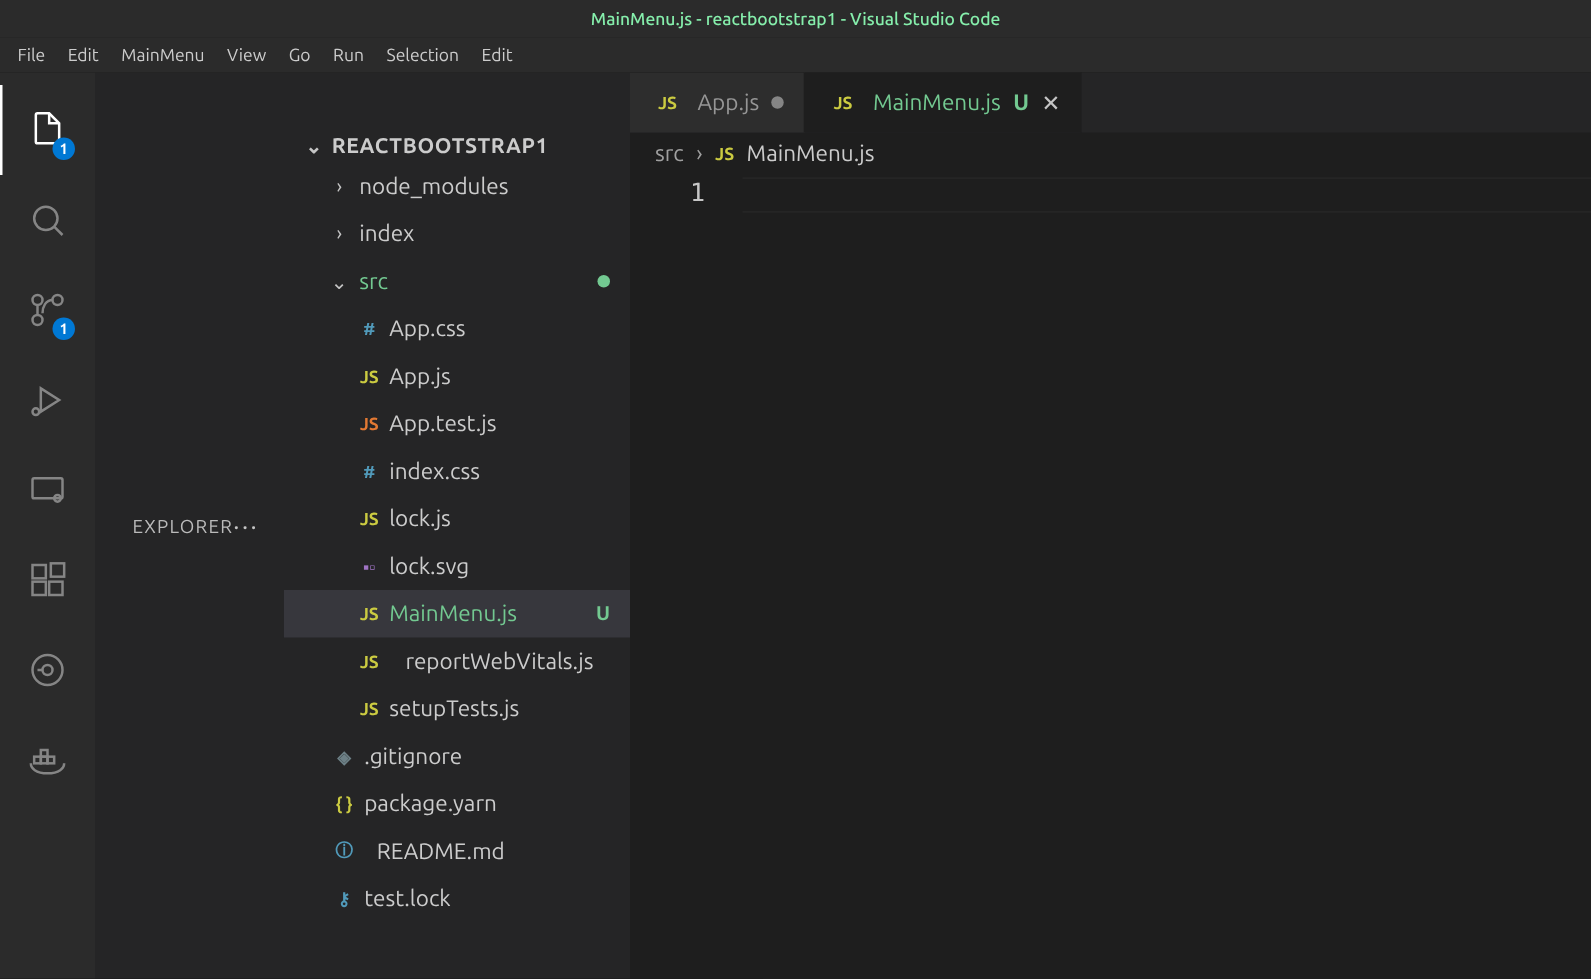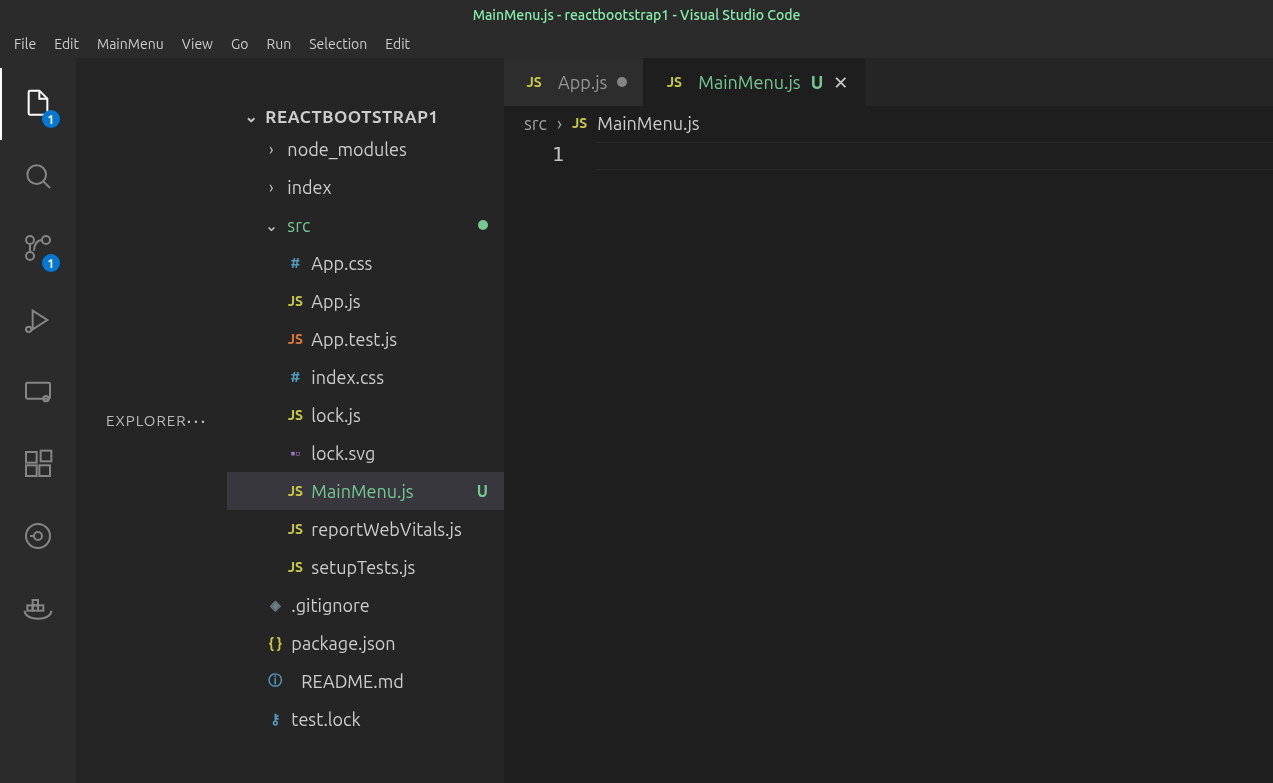--- a/index.html
+++ b/index.html
@@ -355,33 +355,33 @@
             <span class="file-icon svg-color">▪▫</span>
             <span class="" style="margin-left:2px">lock.svg</span>
           </div>
           <div class="tree-item selected" style="padding-left: 54px;">
             <span class="file-icon js-color">JS</span>
             <span class="green-text" style="margin-left:2px">MainMenu.js</span>
             <span class="git-status green-text">U</span>
           </div>
           <div class="tree-item" style="padding-left: 54px;">
             <span class="file-icon js-color">JS</span>
-            <span class="" style="margin-left:2px">reportWebVitals.js</span>
+            <span class="" style="margin-left:15px">reportWebVitals.js</span>
           </div>
           <div class="tree-item" style="padding-left: 54px;">
             <span class="file-icon js-color">JS</span>
             <span class="" style="margin-left:2px">setupTests.js</span>
           </div>
           <div class="tree-item" style="padding-left: 34px;">
             <span class="file-icon git-color">◈</span>
             <span class="" style="margin-left:2px">.gitignore</span>
           </div>
           <div class="tree-item" style="padding-left: 34px;">
             <span class="file-icon json-color">{ }</span>
-            <span class="" style="margin-left:2px">package.json</span>
+            <span class="" style="margin-left:2px">package.yarn</span>
           </div>
           <div class="tree-item" style="padding-left: 34px;">
             <span class="file-icon info-color">ⓘ</span>
             <span class="" style="margin-left:12px">README.md</span>
           </div>
           <div class="tree-item" style="padding-left: 34px;">
             <span class="file-icon yarn-color">⚷</span>
             <span class="" style="margin-left:2px">test.lock</span>
           </div>
         </div>

